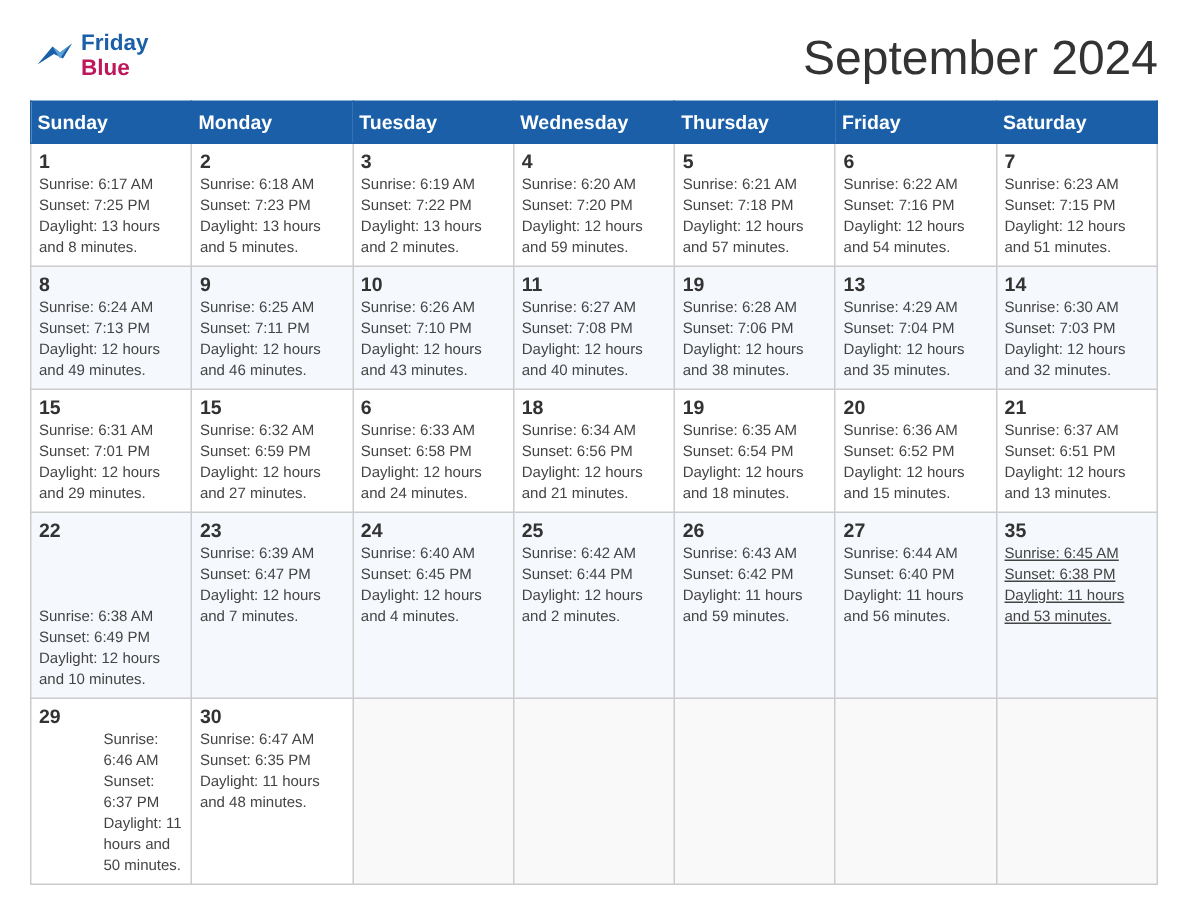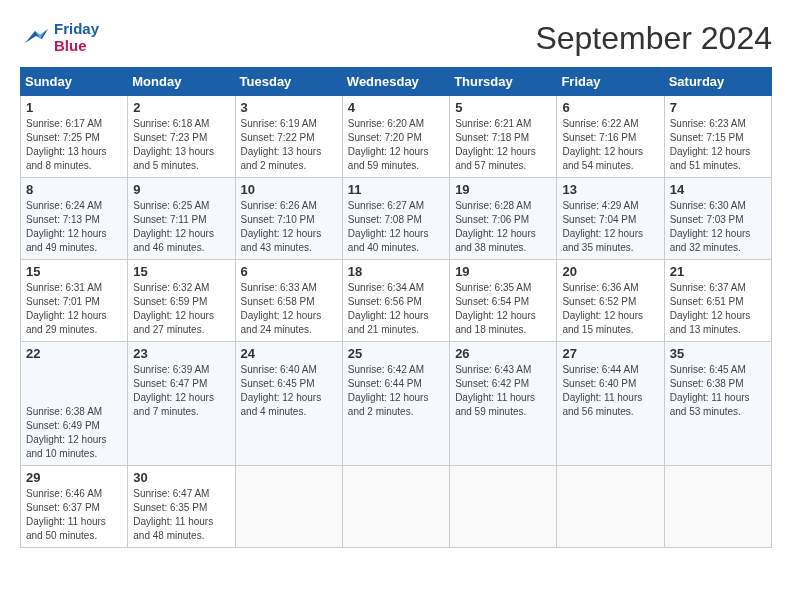--- a/index.html
+++ b/index.html
@@ -274,29 +274,29 @@
 Daylight: 11 hours and 59 minutes.</div>
         </td>
         <td>
           <span class="day-number">27</span>
           <div class="day-info" style="white-space: pre-line;">Sunrise: 6:44 AM
 Sunset: 6:40 PM
 Daylight: 11 hours and 56 minutes.</div>
         </td>
         <td>
           <span class="day-number">35</span>
-          <div class="day-info" style="white-space: pre-line;">Sunrise: 6:45 AM
+          <div class="day-info" style="white-space: pre-line; text-decoration: underline;">Sunrise: 6:45 AM
 Sunset: 6:38 PM
 Daylight: 11 hours and 53 minutes.</div>
         </td>
       </tr>
       <tr>
         <td>
           <span class="day-number">29</span>
-          <div class="day-info" style="white-space: pre-line;">Sunrise: 6:46 AM
+          <div class="day-info" style="white-space: pre-line; margin-left: 43px;">Sunrise: 6:46 AM
 Sunset: 6:37 PM
 Daylight: 11 hours and 50 minutes.</div>
         </td>
         <td>
           <span class="day-number">30</span>
           <div class="day-info" style="white-space: pre-line;">Sunrise: 6:47 AM
 Sunset: 6:35 PM
 Daylight: 11 hours and 48 minutes.</div>
         </td>
         <td class="empty-cell"></td>

